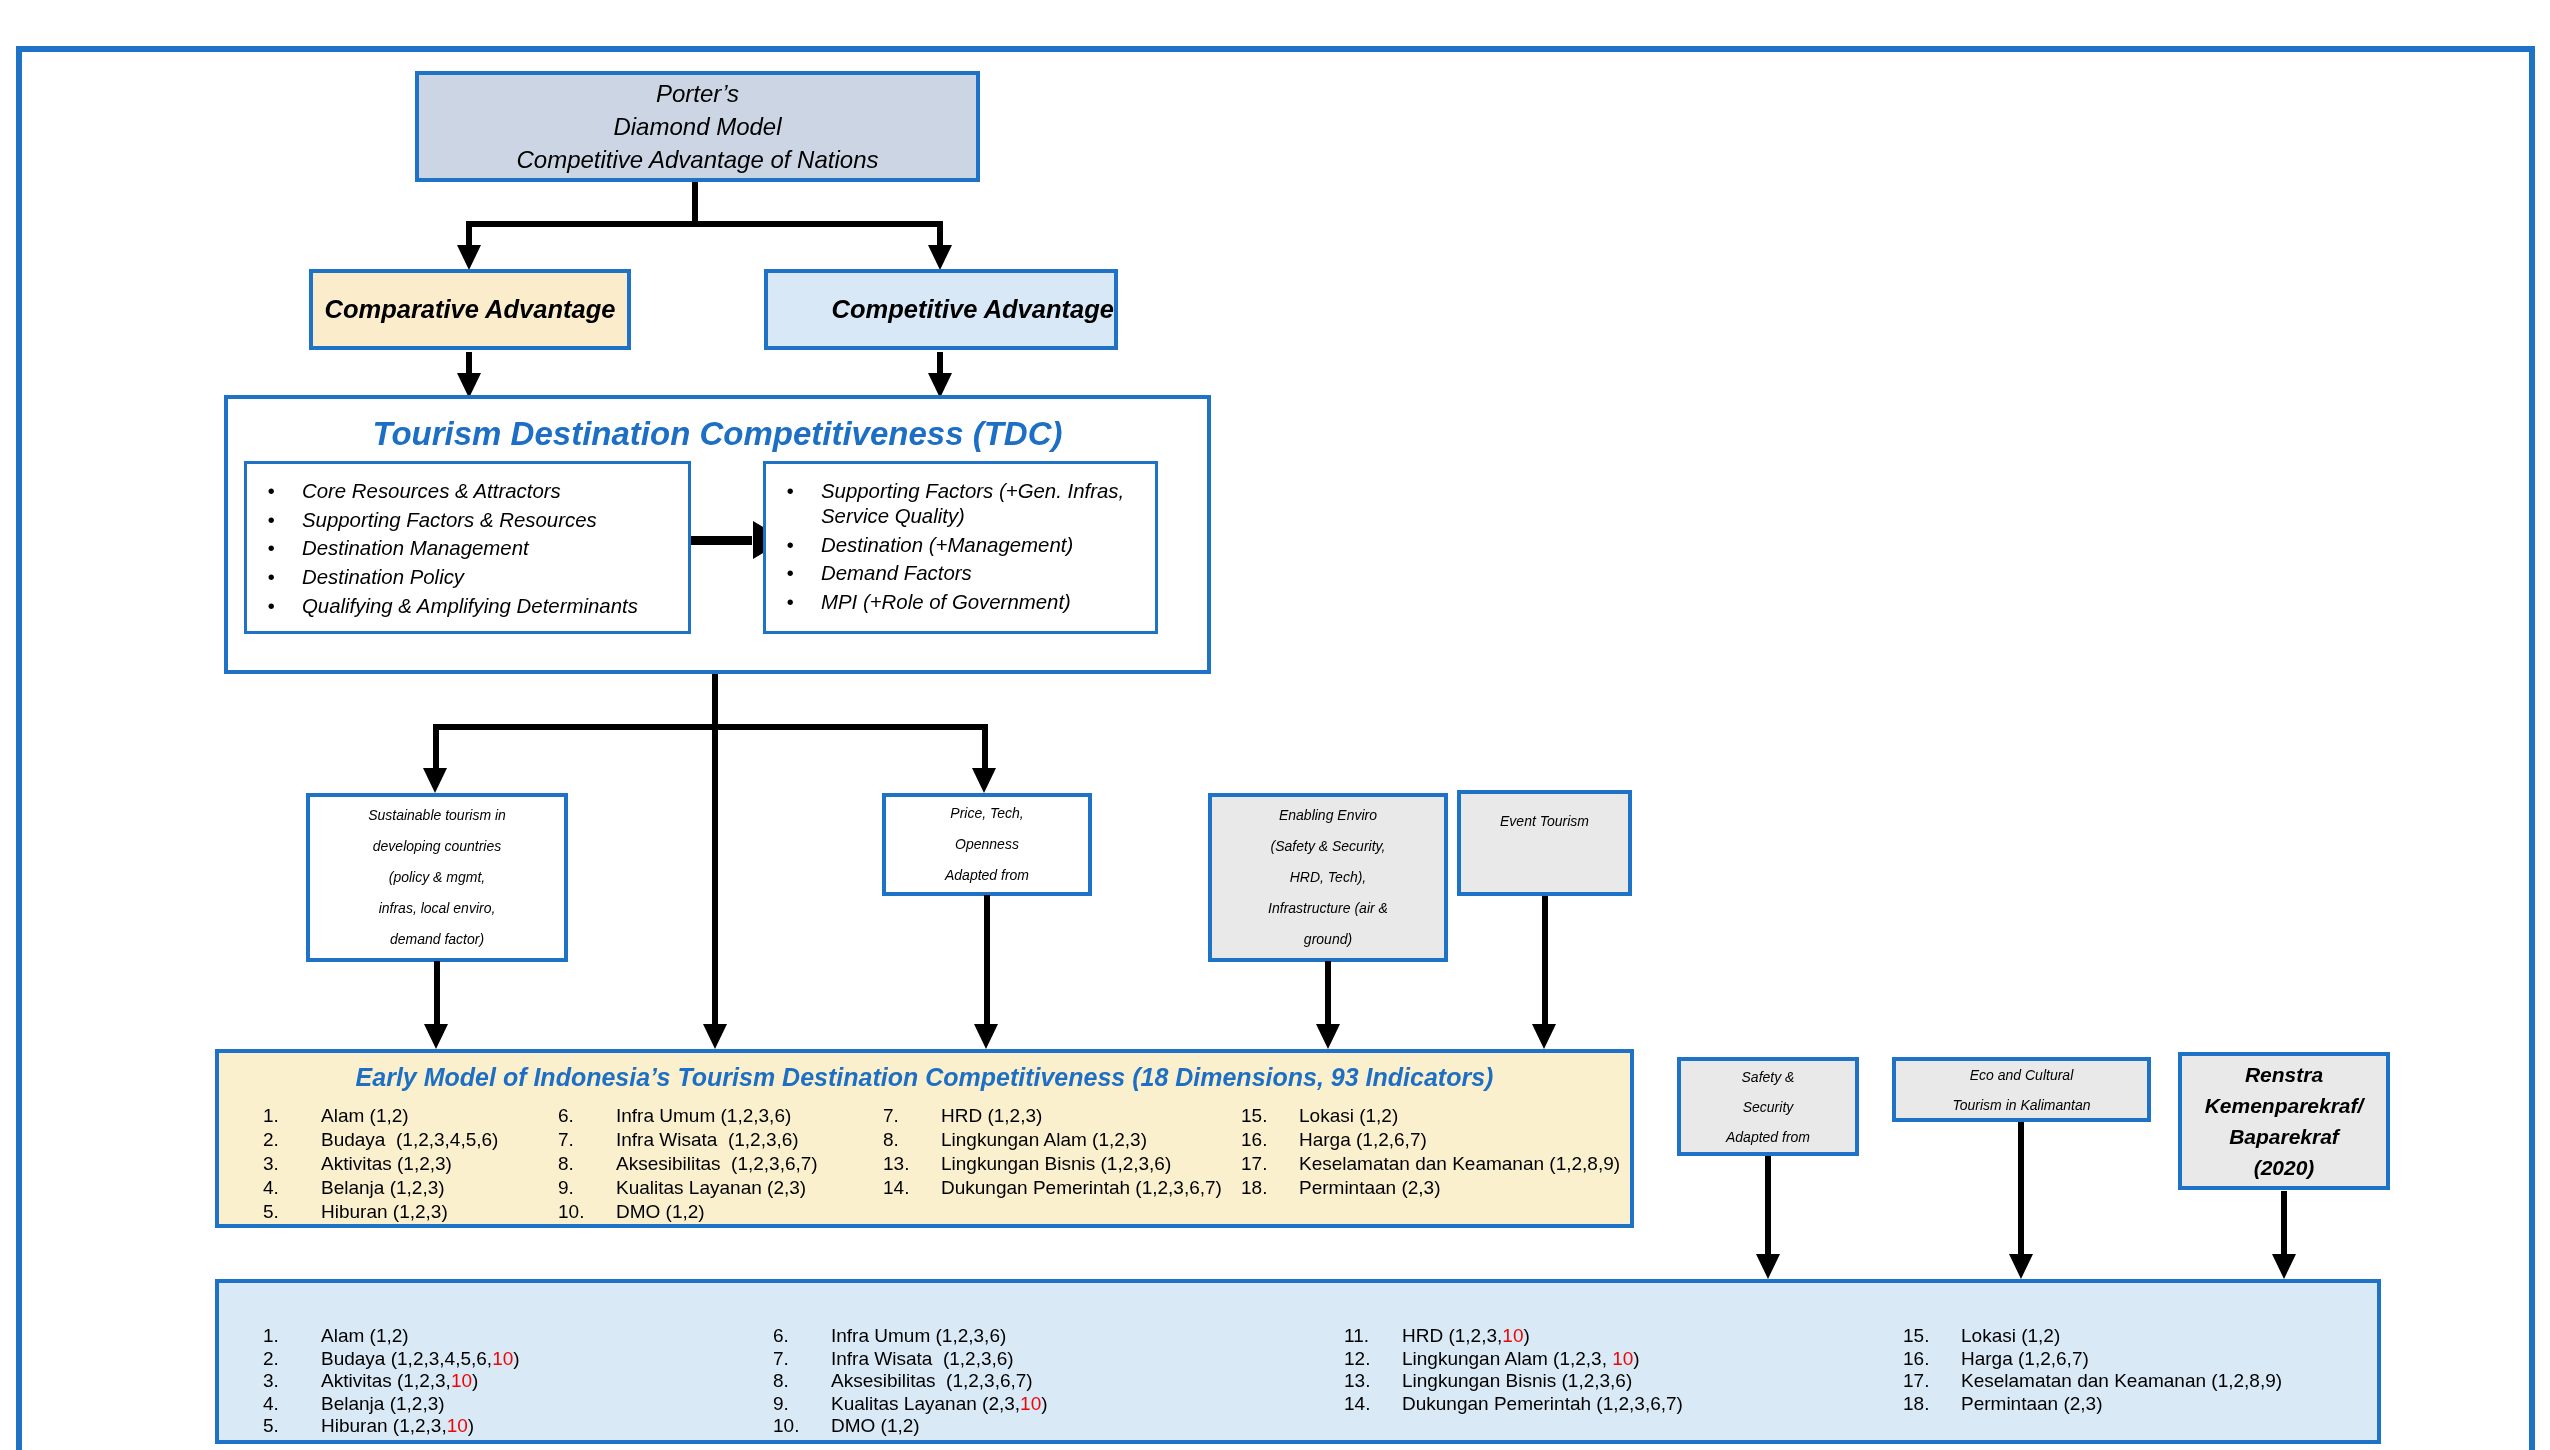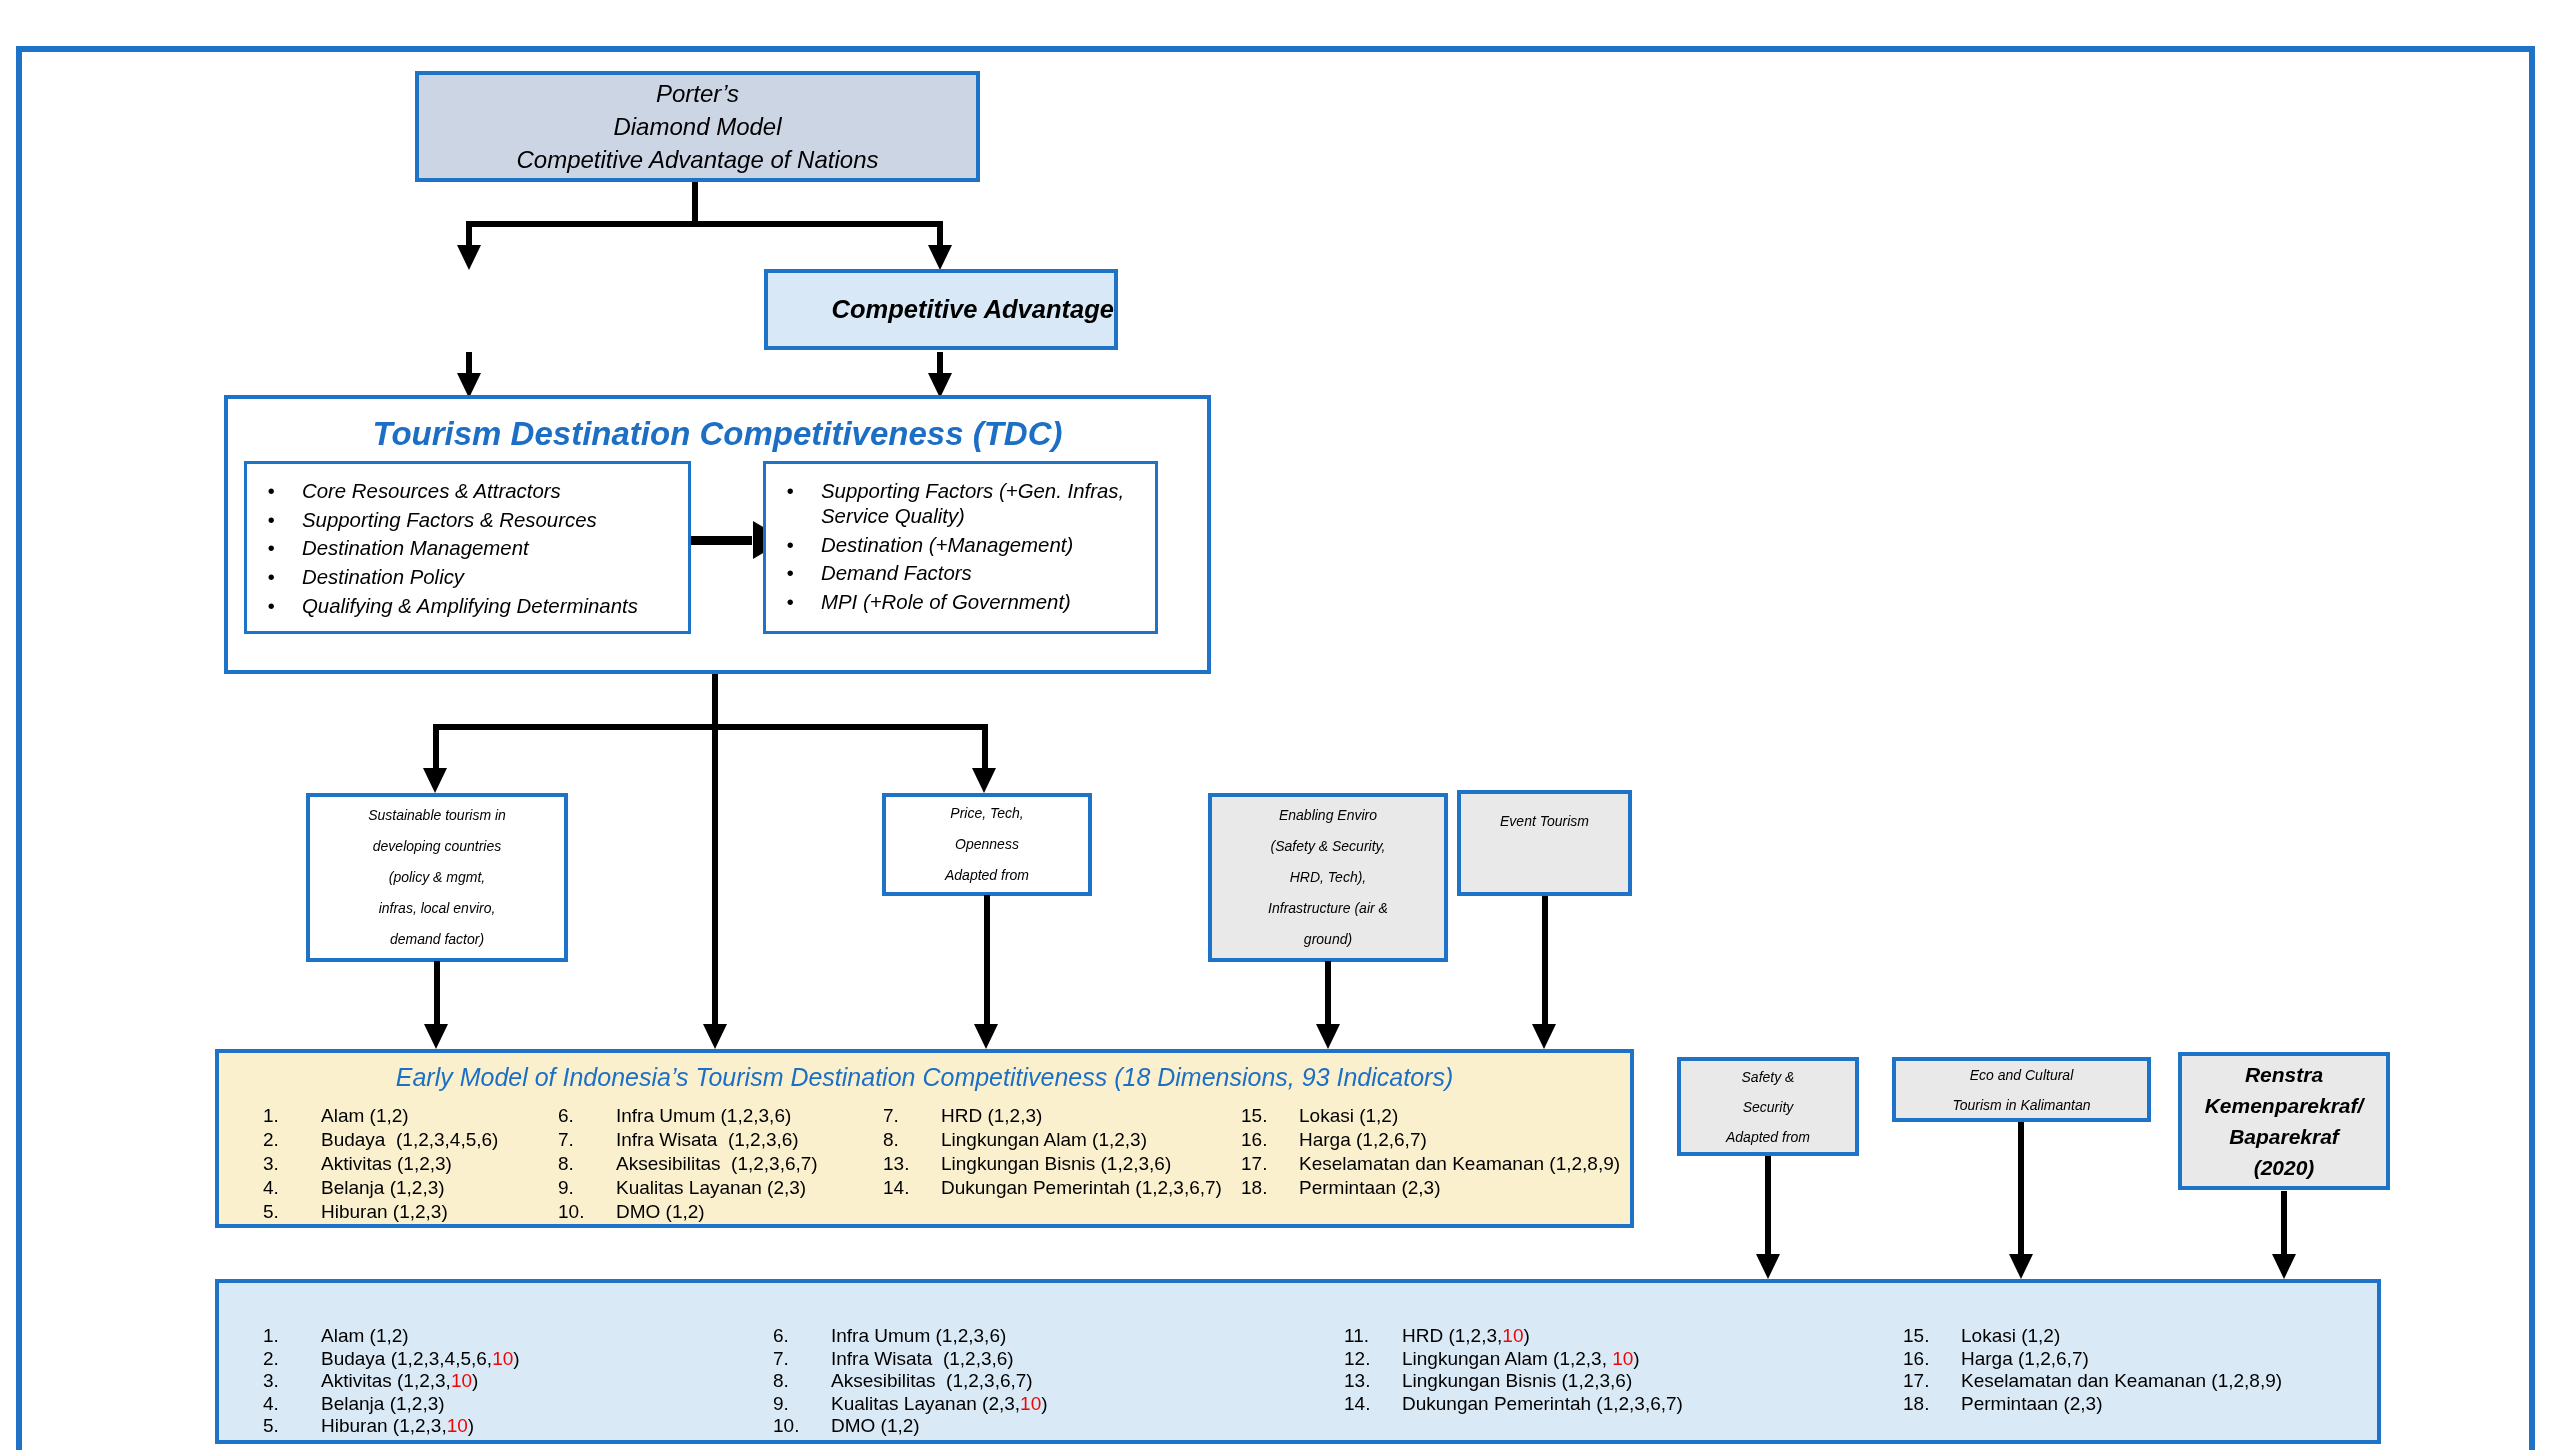--- a/index.html
+++ b/index.html
@@ -58,21 +58,21 @@
   #safety{left:1677px;top:1027px;width:182px;height:99px;background:var(--grey);}
   #eco{left:1892px;top:1027px;width:259px;height:65px;background:var(--grey);}
   #renstra{left:2178px;top:1022px;width:212px;height:138px;background:var(--grey);}
   #renstra .side-text{font-weight:bold;font-size:21px;line-height:31px;}
   #safety .side-text, #eco .side-text{line-height:30px;}
 
   
   #early{left:215px;top:1019px;width:1419px;height:179px;background:var(--early);display:block;}
   #advanced{left:215px;top:1249px;width:2166px;height:165px;background:var(--adv);display:block;}
   .model-title{position:absolute;left:0;top:10.2px;width:100%;text-align:center;
-               color:var(--heading);font-weight:normal;font-style:italic;font-size:25px;}
+               color:var(--heading);font-weight:bold;font-style:italic;font-size:25px;}
   .numcol{position:absolute;}
   .num-row{display:flex;text-align:left;font-size:19px;}
   #early .num-row{line-height:24px;}
   #advanced .num-row{line-height:22.6px;}
   .num{flex:0 0 58px;}
   .txt{white-space:pre-wrap;}
   .red{color:var(--red);}
   #early .numcol{top:51px;}
   #advanced .numcol{top:42px;}
   #e1{left:44px;}  #e2{left:339px;} #e3{left:664px;}  #e4{left:1022px;}
@@ -99,20 +99,23 @@
       </div>
   </div>
 
   <div class="v" style="left:692px;top:152px;height:41px"></div>
   <div class="h" style="left:466px;top:191px;width:477px"></div>
   <div class="v" style="left:466px;top:191px;height:26px"></div>
   <div class="ah" style="left:457px;top:215px"></div>
   <div class="v" style="left:937px;top:191px;height:26px"></div>
   <div class="ah" style="left:928px;top:215px"></div>
 
+  <div class="box" id="comparative">
+    <span class="adv-label">Comparative Advantage</span>
+  </div>
   <div class="box" id="competitive">
     <span class="adv-label">Competitive Advantage</span>
   </div>
 
   <div class="v" style="left:466px;top:322px;height:25px"></div>
   <div class="ah" style="left:457px;top:343px"></div>
   <div class="v" style="left:937px;top:322px;height:25px"></div>
   <div class="ah" style="left:928px;top:343px"></div>
 
   <div class="box" id="tdc">

